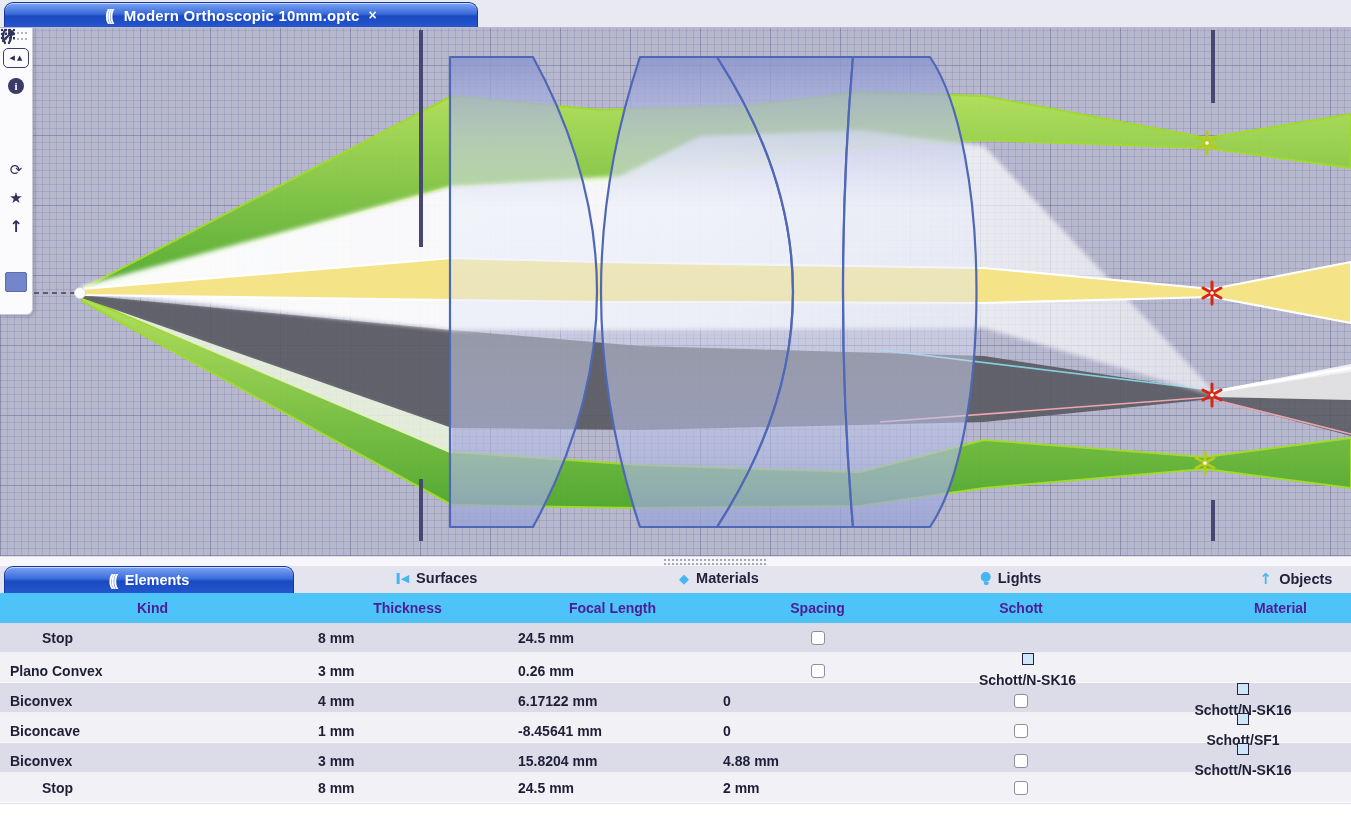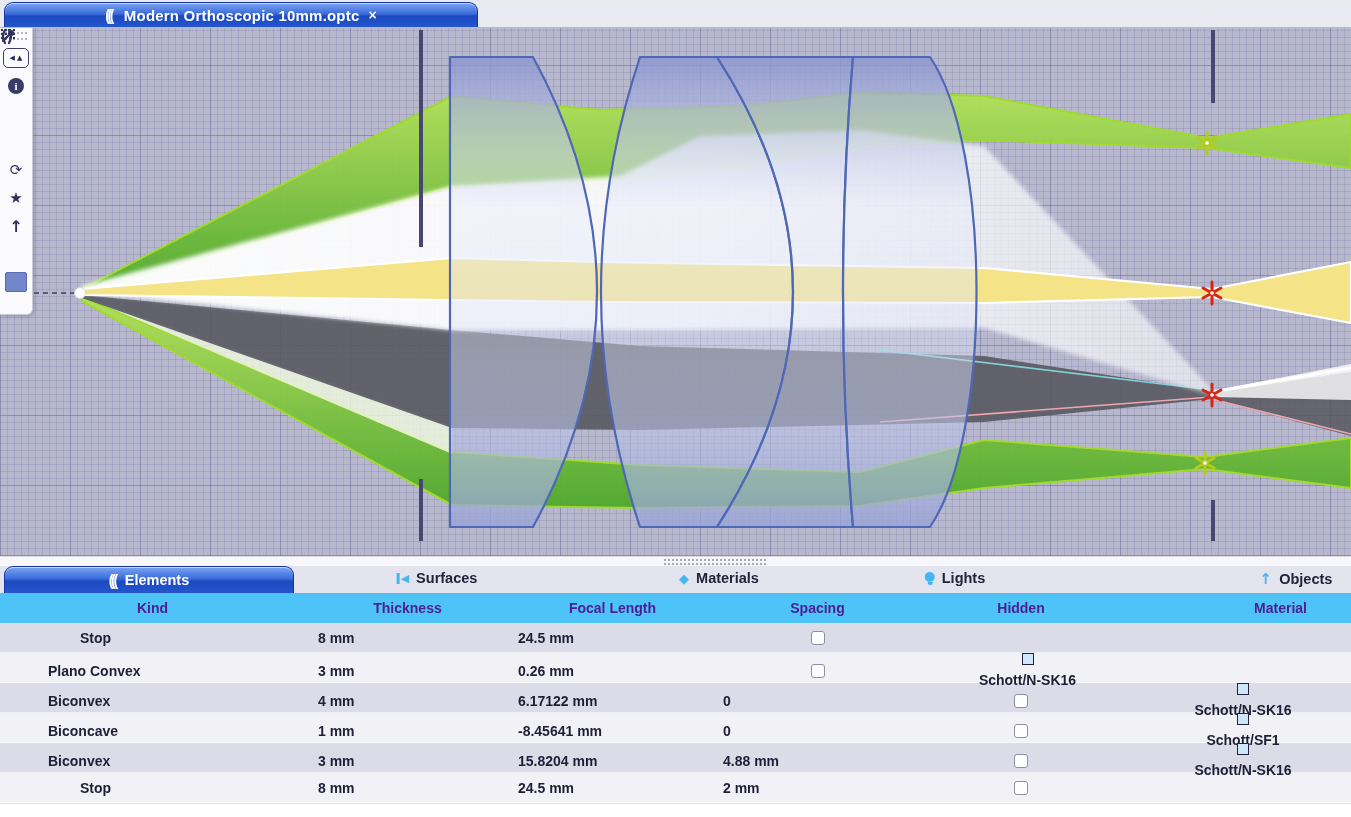--- a/index.html
+++ b/index.html
@@ -70,21 +70,21 @@
   
   .grid-cols { display:grid; grid-template-columns:305px 205px 205px 205px 202px 229px; }
   .thead { height:30px; background:var(--header-cyan); color:#4c1d95; font-size:14px; font-weight:700; }
   .thead .th { display:flex; align-items:center; justify-content:center; }
   .th-material { padding-left:88px; }
   .trow { height:30px; font-size:14px; font-weight:700; color:#1e1e36;
     box-shadow:inset 0 -1px 0 rgba(255,255,255,.55); }
   .trow.odd  { background:var(--row-odd); }
   .trow.even { background:var(--row-even); }
   .td { display:flex; align-items:center; }
-  .td.kind   { padding-left:10px;margin-left:38px; }
+  .td.kind   { padding-left:10px; }
   .td.kind.indent { padding-left:42px; }
   .td.thick  { padding-left:13px; }
   .td.focal  { padding-left:8px; }
   .td.space  { padding-left:8px; }
   .td.hidden-col { justify-content:center; }
   .td.mat    { padding-left:13px; gap:7px;flex-direction:column; }
   .checkbox { width:14px; height:14px; background:#fff; border:1.5px solid #8f8fa2; border-radius:3px; }
   .mat-swatch { width:12px; height:12px; background:var(--material-swatch); border:1.5px solid #23233f; }
   .tfooter { height:14px; background:#fff; border-top:1px solid #e2e2ea; }
 </style>
@@ -226,39 +226,39 @@
       <span class="ic-surf uni">
         <span class="bar"></span>
         <span class="tri">◀</span>
       </span>
       <span>Surfaces</span>
     </div>
     <div class="panel-tab" style="left: 719px;">
       <span class="ic-gem uni">◆</span>
       <span>Materials</span>
     </div>
-    <div class="panel-tab" style="left: 955px;">
+    <div class="panel-tab" style="left: 1011px;">
       <span class="ic-bulb">
         <span class="bulb-top"></span>
         <span class="bulb-base"></span>
       </span>
       <span>Lights</span>
     </div>
     <div class="panel-tab" style="left: 1296px;">
       <span class="ic-up uni">↑</span>
       <span>Objects</span>
     </div>
   </div>
 
 <div class="thead grid-cols">
   <div class="th">Kind</div>
   <div class="th">Thickness</div>
   <div class="th">Focal Length</div>
   <div class="th">Spacing</div>
-  <div class="th">Hidden</div>
+  <div class="th">Schott</div>
   <div class="th th-material">Material</div>
 </div>
 <div id="table-body">
     <div class="trow grid-cols odd">
       <div class="td kind indent">Stop</div>
       <div class="td thick">8 mm</div>
       <div class="td focal">24.5 mm</div>
       <div class="td hidden-col">
         <span class="checkbox"></span>
       </div>

